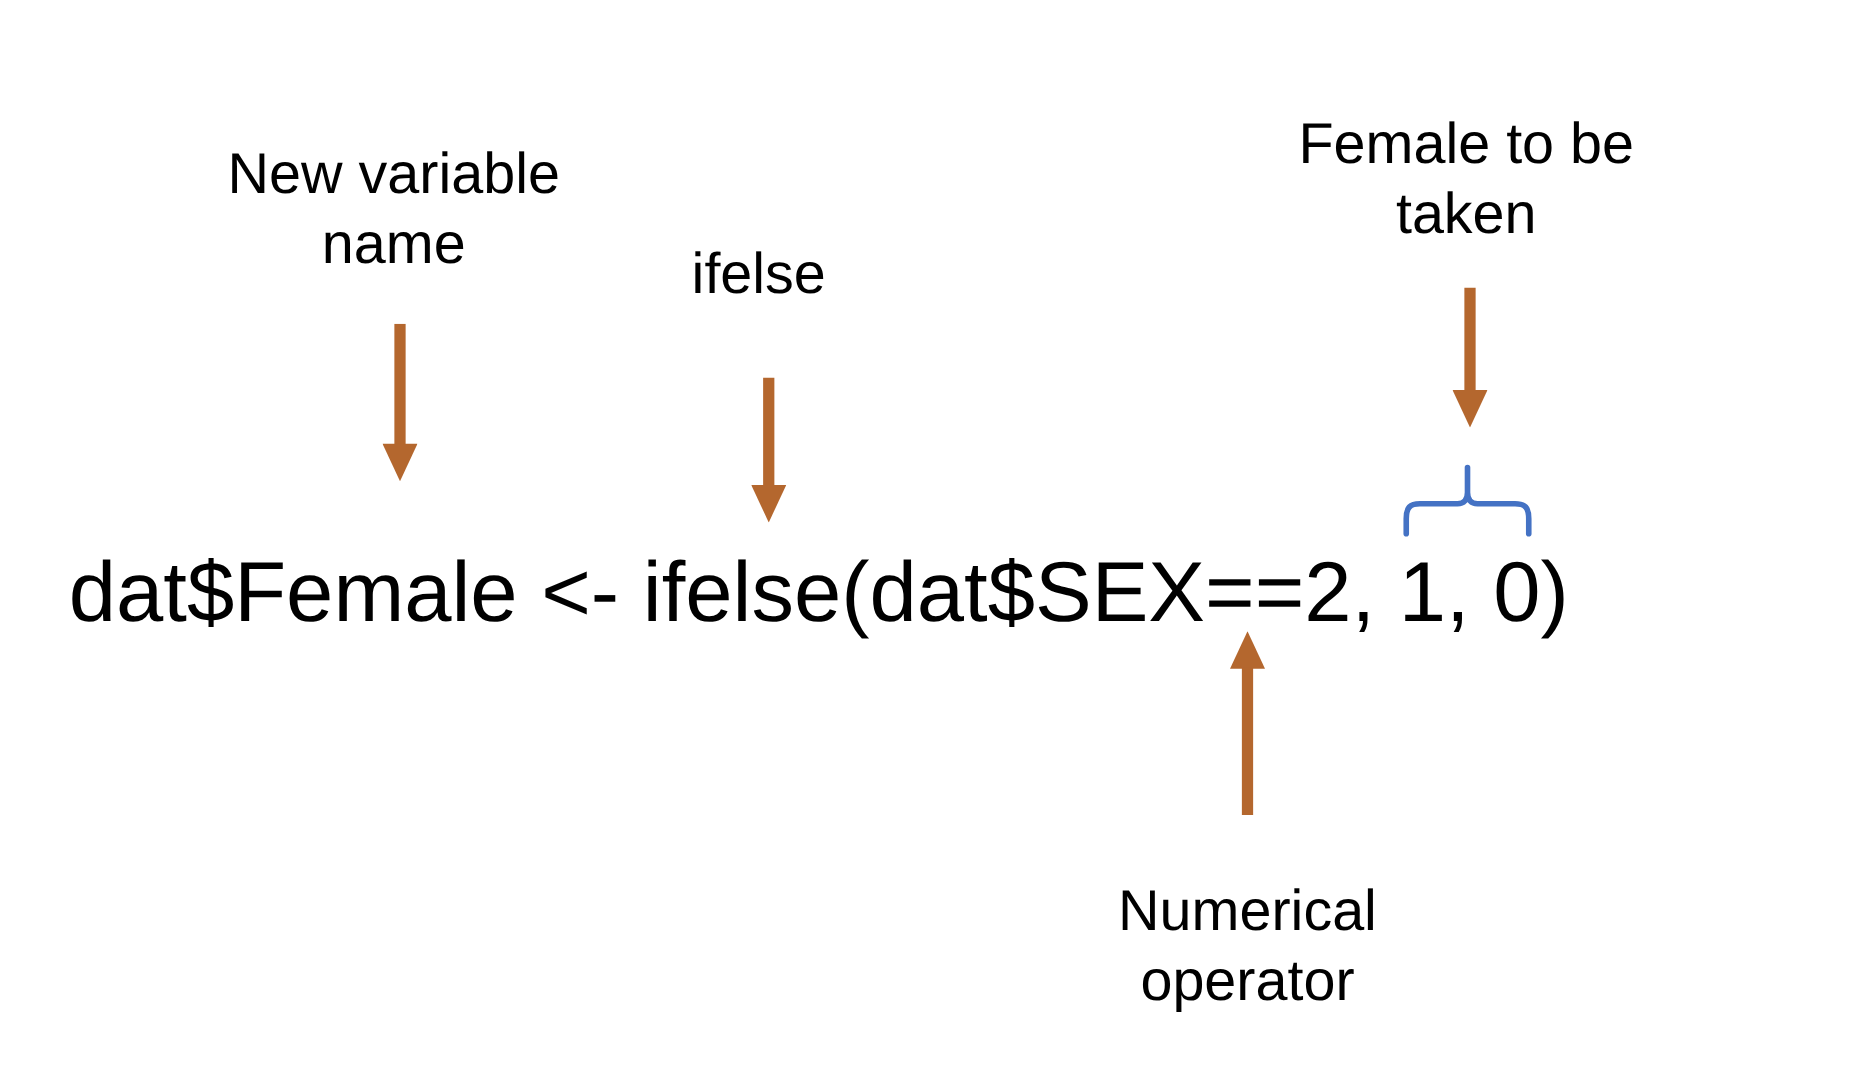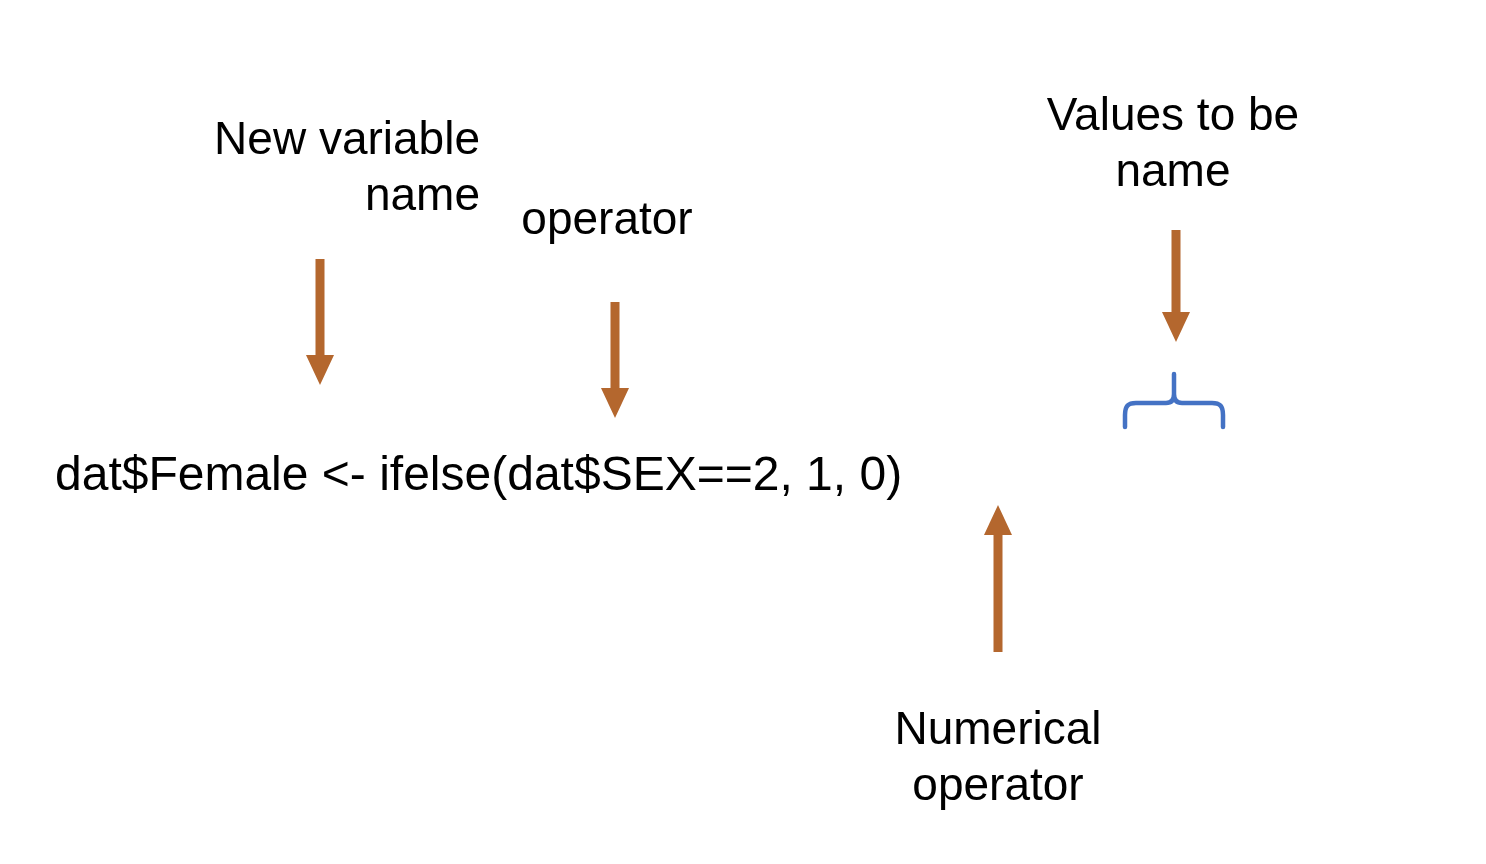--- a/index.html
+++ b/index.html
@@ -21,29 +21,29 @@
     background: var(--bg-color);
   }
   .label {
     position: absolute;
     color: var(--text-color);
     font-size: 46px;
     line-height: 1.22;
     text-align: center;
     white-space: normal;
   }
-  .label-new-variable { left: 180px; top: 110px; width: 300px; text-align: right; }
+  .label-new-variable { left: 165px; top: 110px; width: 300px; }
   .label-command      { left: 477px; top: 190px; width: 260px; }
   .label-values       { left: 1028px; top: 86px; width: 290px; }
   .label-numerical    { left: 878px; top: 700px; width: 240px; }
   .code-line {
     position: absolute;
     left: 55px; top: 440px;
     color: var(--text-color);
-    font-size: 48px;
+    font-size: 68px;
     line-height: 68px;
     white-space: nowrap;
     letter-spacing: 0px;
   }
   .arrow { position: absolute; display: block; }
   .arrow .fillpart { fill: var(--arrow-color); }
   .arrow-new-variable { left: 306px; top: 259px; }
   .arrow-command      { left: 601px; top: 302px; }
   .arrow-values       { left: 1162px; top: 230px; }
   .arrow-operator     { left: 984px; top: 505px; }
@@ -59,23 +59,23 @@
     stroke-linejoin: round;
   }
 </style>
 </head>
 <body>
 
 <div class="canvas">
 
   <div class="label label-new-variable">New variable name</div>
 
-  <div class="label label-command">operator</div>
+  <div class="label label-command">ifelse</div>
 
-  <div class="label label-values">Values to be name</div>
+  <div class="label label-values">Female to be taken</div>
 
   <div class="label label-numerical">Numerical operator</div>
 
   <svg class="arrow arrow-new-variable" width="28" height="126" viewBox="0 0 28 126">
     <rect class="fillpart" x="9.5" y="0" width="9" height="97"></rect>
     <polygon class="fillpart" points="0,96 28,96 14,126"></polygon>
   </svg>
 
   <svg class="arrow arrow-command" width="28" height="116" viewBox="0 0 28 116">
     <rect class="fillpart" x="9.5" y="0" width="9" height="87"></rect>

